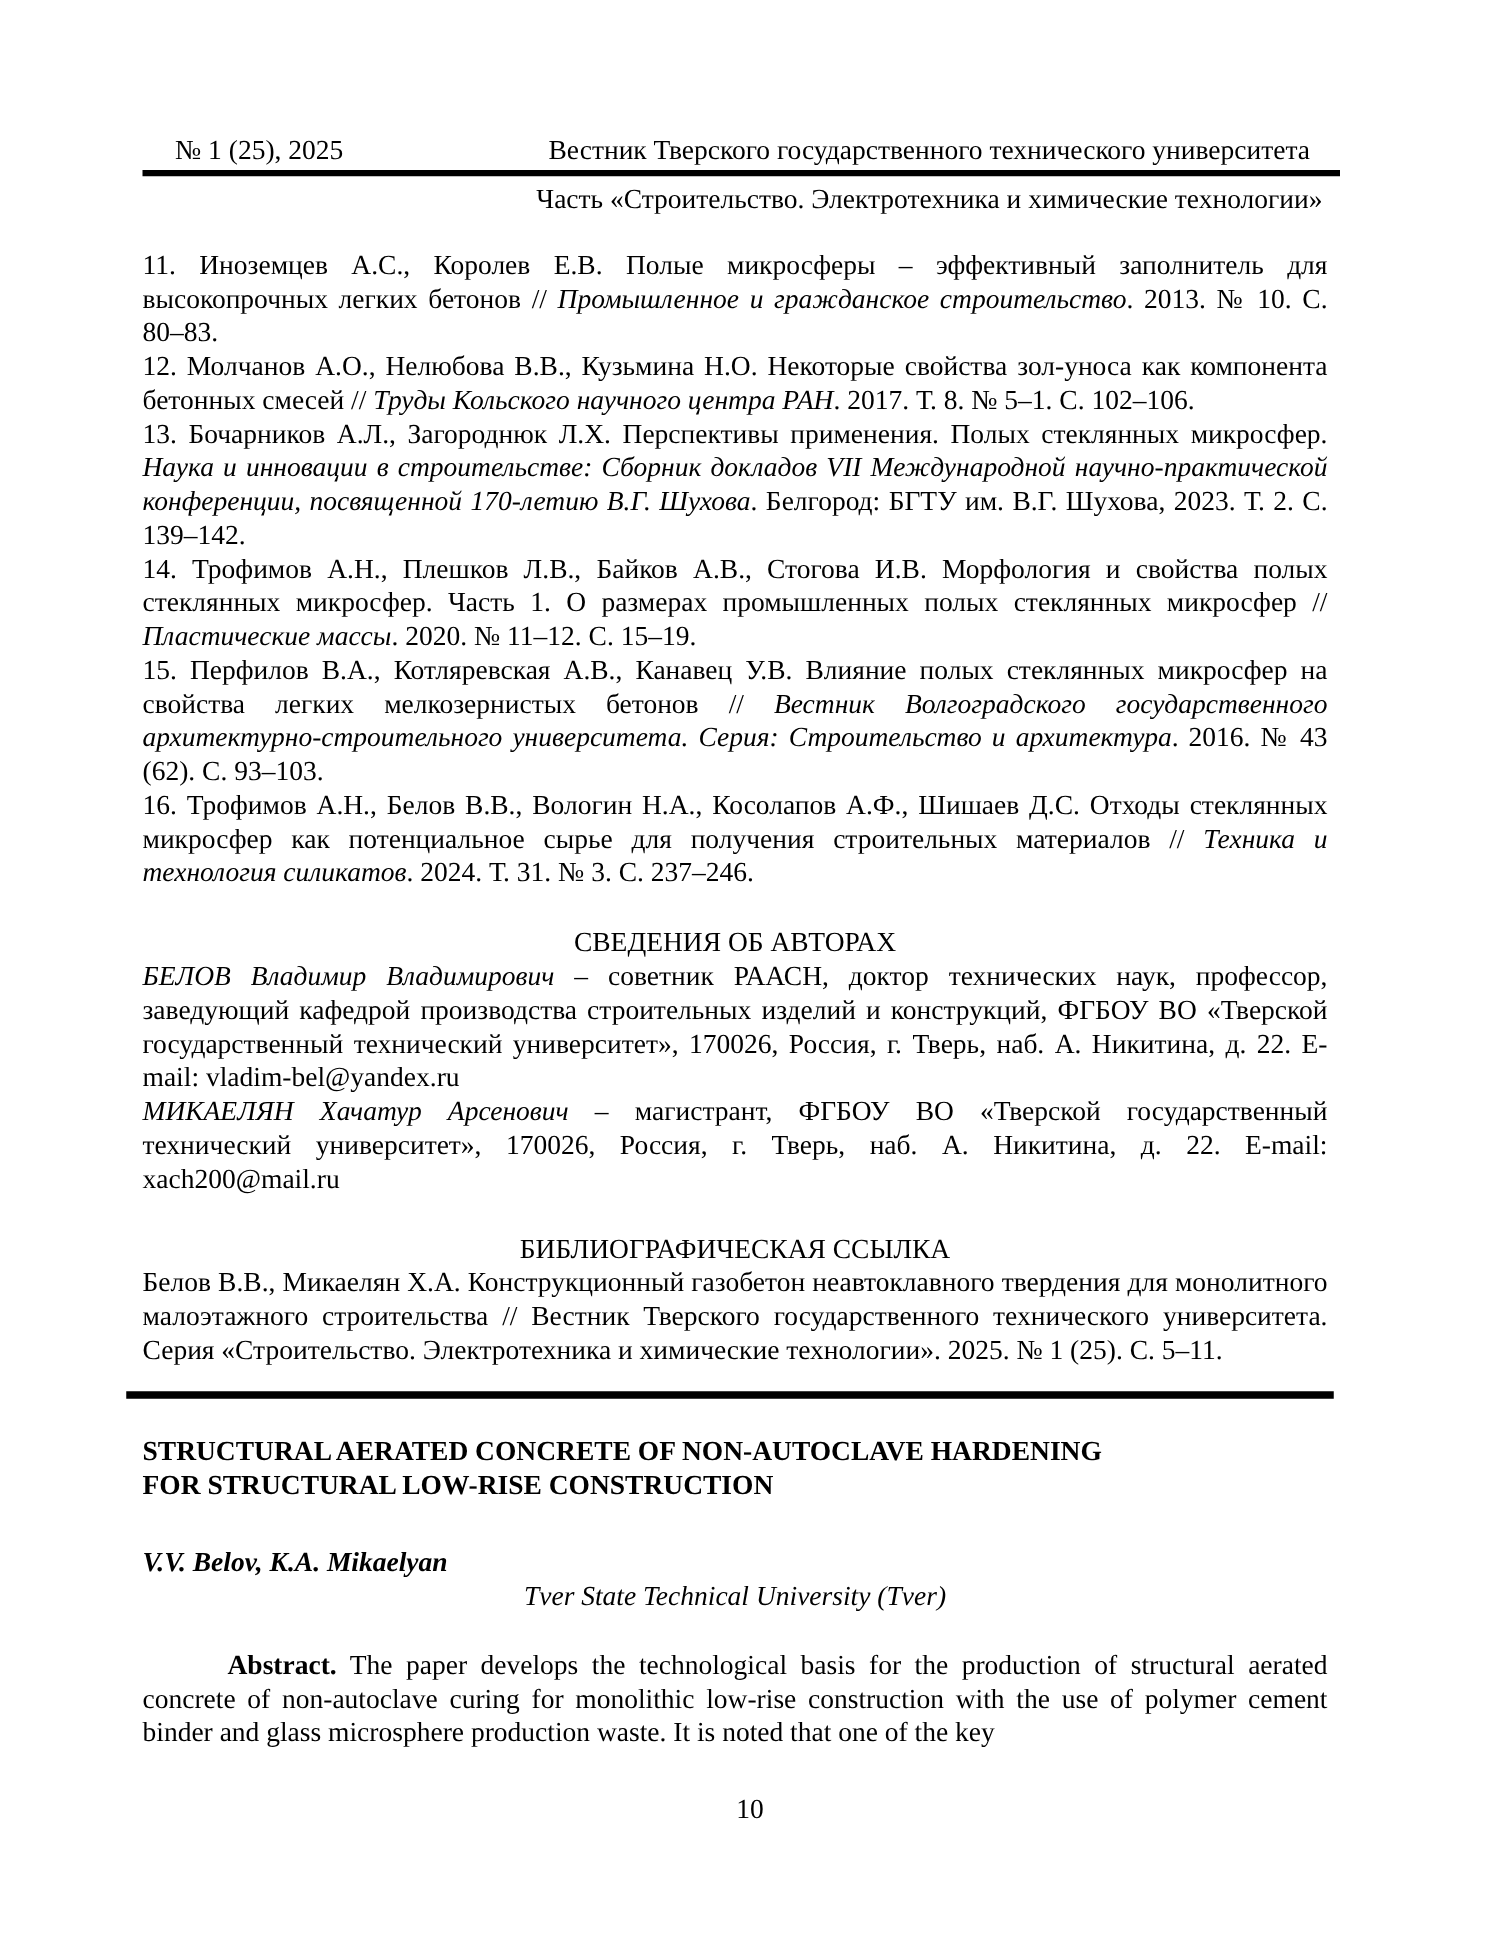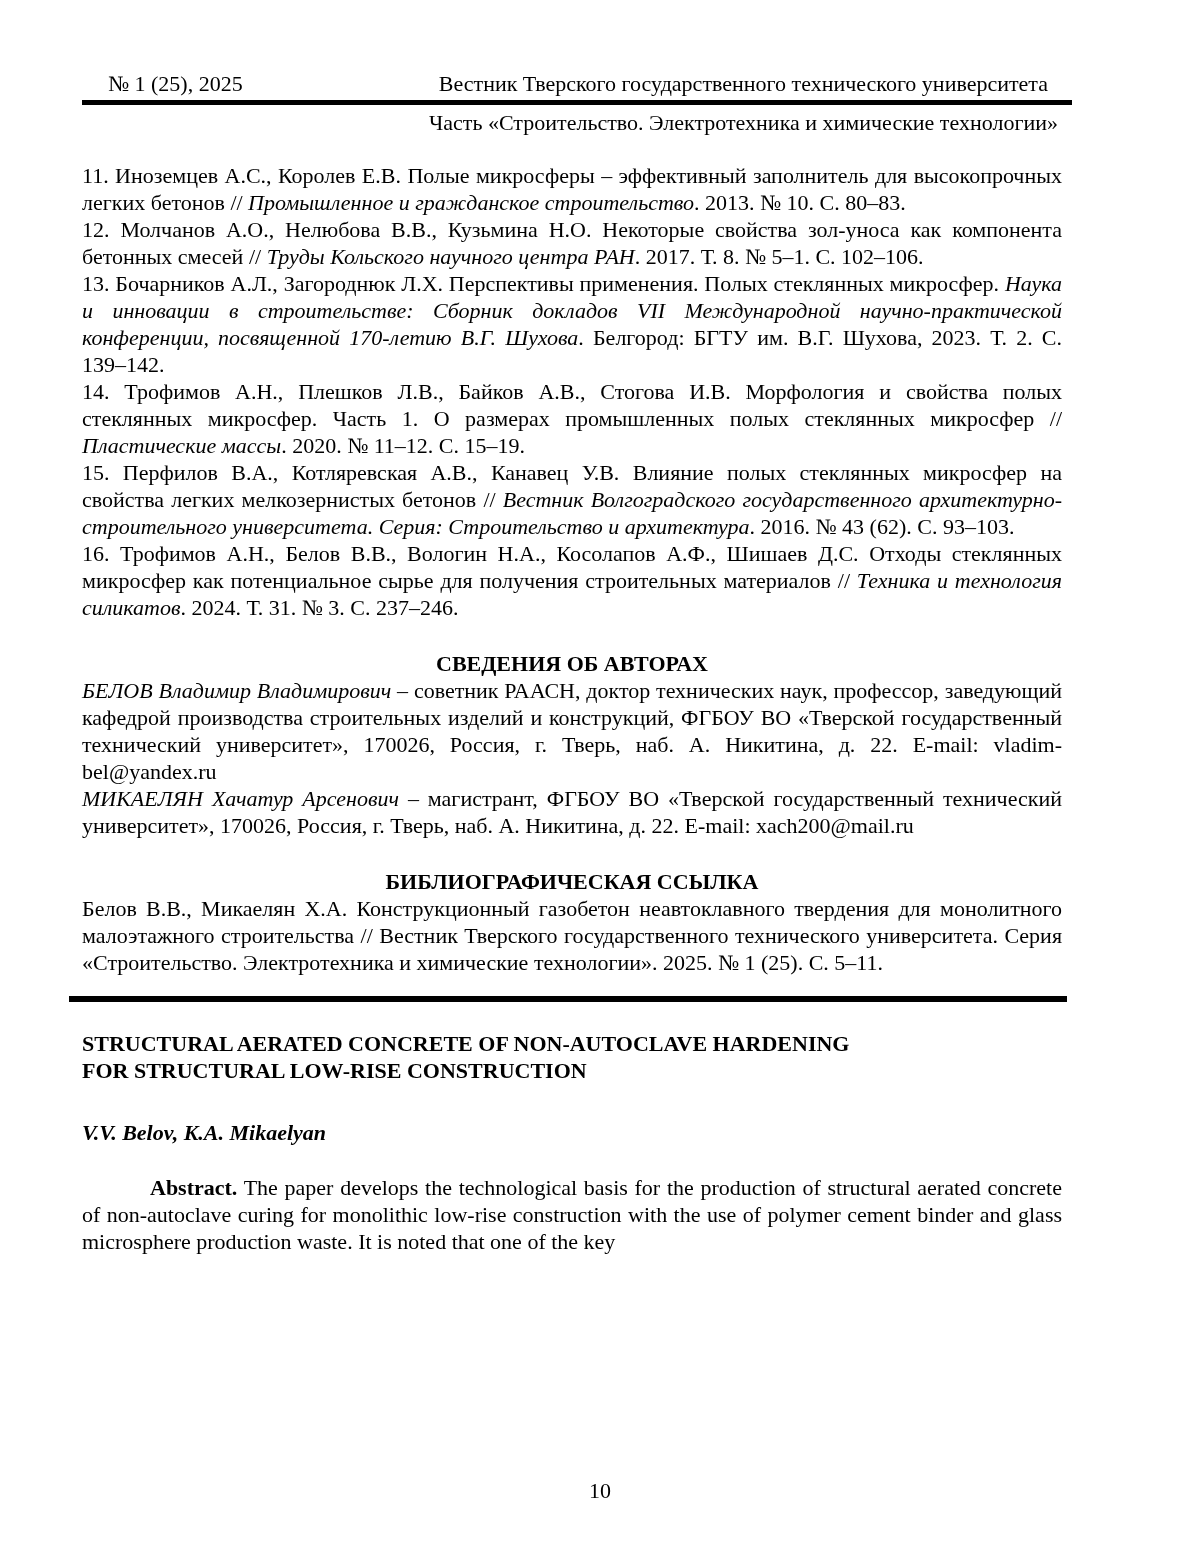--- a/index.html
+++ b/index.html
@@ -7,21 +7,21 @@
   body {
     width: 1200px;
     height: 1553px;
     position: relative;
     overflow: hidden;
     color: #000000;
     font-family: "Liberation Serif", serif;
     font-size: 22px;
     line-height: 27px;
   }
-  .page-inner { padding: 70px 138px 0 82px; }
+  .page-inner { padding: 70px 138px 0 114px; margin-top: 36px; }
 
   
   .header-row1 {
     display: flex;
     justify-content: space-between;
     align-items: baseline;
     padding: 0 14px 0 26px;
     white-space: nowrap;
   }
   .header-rule {
@@ -33,21 +33,21 @@
     text-align: right;
     padding-right: 4px;
     margin-top: 4px;
   }
 
   
   .refs { margin-top: 26px; }
   .para { text-align: justify; }
   .section-heading {
     text-align: center;
-    font-weight: bold;
+    font-weight: normal;
     margin-top: 29px;
   }
   .i  { font-style: italic; }
   .b  { font-weight: bold; }
 
   .section-divider {
     height: 6px;
     background: #000;
     margin: 20px -5px 0 -13px;
   }
@@ -72,21 +72,20 @@
     text-indent: 68px;
     text-align: justify;
   }
 
   .page-number {
     position: absolute;
     top: 1433px;
     left: 0;
     right: 0;
     text-align: center;
-    margin-top: 44px;
   }
 </style>
 </head>
 <body>
 
 <div class="page-inner">
 
   <div>
     <div class="header-row1">
       <span>№ 1 (25), 2025</span>
@@ -113,18 +112,19 @@
   <div class="para">Белов В.В., Микаелян Х.А. Конструкционный газобетон неавтоклавного твердения для монолитного малоэтажного строительства // Вестник Тверского государственного технического университета. Серия «Строительство. Электротехника и химические технологии». 2025. № 1 (25). С. 5–11.</div>
 
   <div class="section-divider"></div>
 
   <div class="en-title">
     <div>STRUCTURAL AERATED CONCRETE OF NON-AUTOCLAVE HARDENING</div>
     <div>FOR STRUCTURAL LOW-RISE CONSTRUCTION</div>
   </div>
 
   <div class="en-authors">V.V. Belov, K.A. Mikaelyan</div>
+  <div class="en-affil">Tver State Technical University (Tver)</div>
 
   <div class="para abstract"><span class="b">Abstract.</span><span> The paper develops the technological basis for the production of structural aerated concrete of non-autoclave curing for monolithic low-rise construction with the use of polymer cement binder and glass microsphere production waste. It is noted that one of the key</span></div>
 
 </div>
 
 <div class="page-number">10</div>
 
 </body></html>

